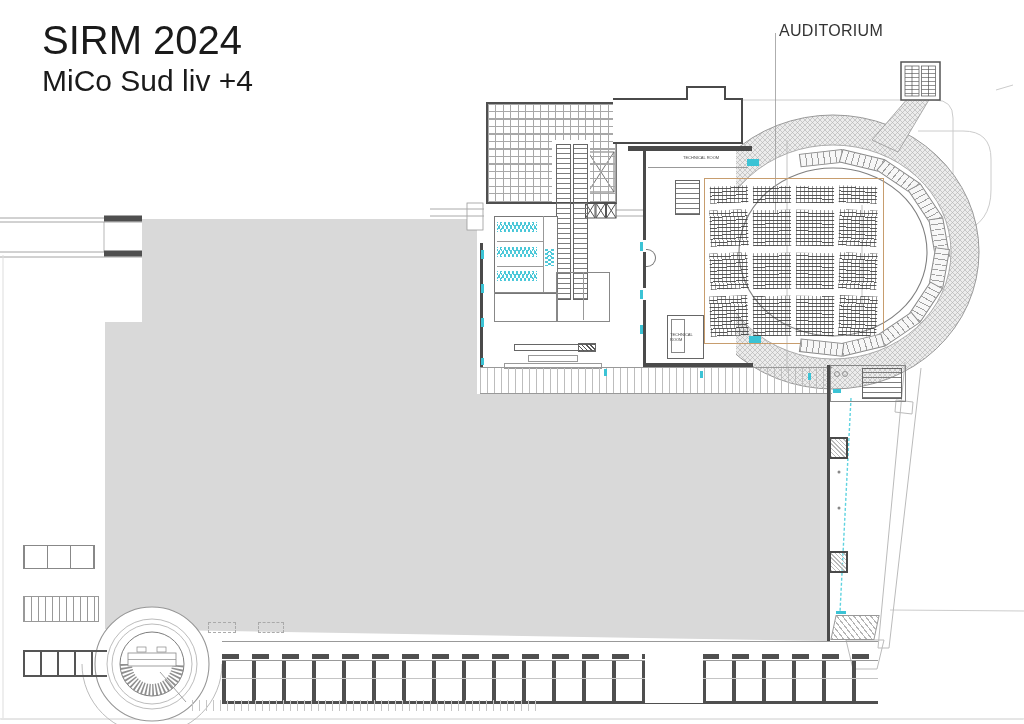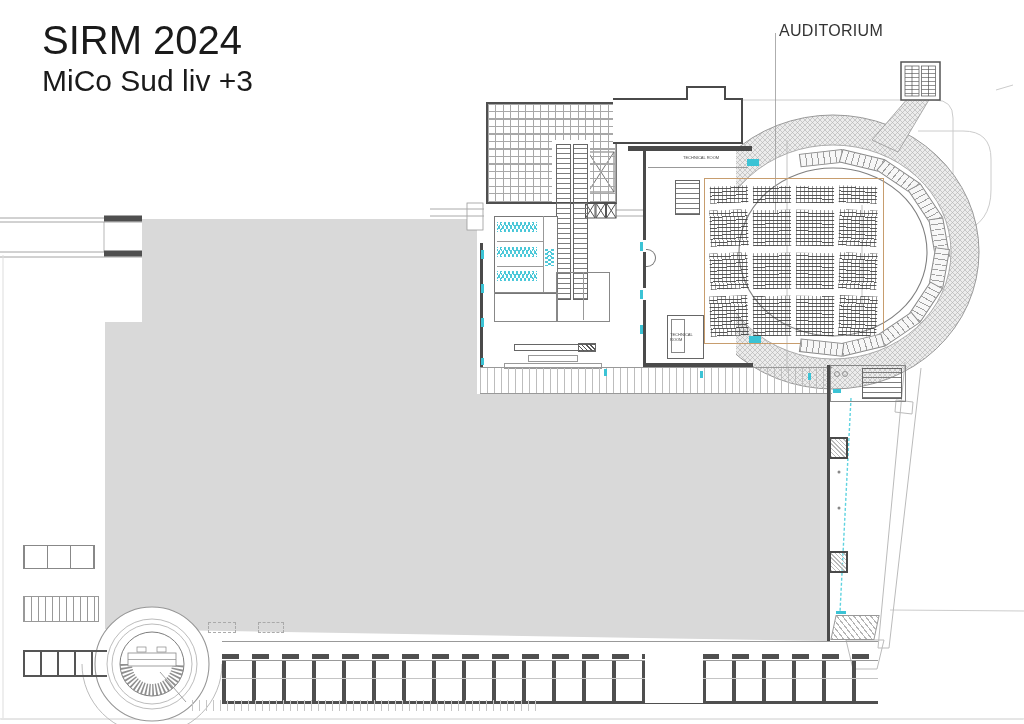--- a/index.html
+++ b/index.html
@@ -247,18 +247,18 @@
   <div class="cy" style="left:481px;top:358px;width:3px;height:7px;"></div>
   <div class="cy" style="left:604px;top:369px;width:3px;height:7px;"></div>
   <div class="cy" style="left:700px;top:371px;width:3px;height:7px;"></div>
   <div class="cy" style="left:808px;top:373px;width:3px;height:7px;"></div>
   <div class="cy" style="left:747px;top:159px;width:12px;height:7px;"></div>
   <div class="cy" style="left:749px;top:336px;width:12px;height:7px;"></div>
   <div class="cy" style="left:833px;top:389px;width:8px;height:4px;"></div>
   <div class="cy" style="left:836px;top:611px;width:10px;height:3px;"></div>
 
   <div class="lbl" style="left:42px;top:18px;font-size:40px;color:#1a1a1a;">SIRM 2024</div>
-  <div class="lbl" style="left:42px;top:64px;font-size:30px;color:#1a1a1a;">MiCo Sud liv +3</div>
+  <div class="lbl" style="left:42px;top:64px;font-size:30px;color:#1a1a1a;">MiCo Sud liv +4</div>
   <div class="lbl" style="left:779px;top:22px;font-size:16px;letter-spacing:0.3px;color:#333;">AUDITORIUM</div>
   <div class="lbl" style="left:683px;top:155px;font-size:4px;white-space:nowrap;color:#444;">TECHNICAL ROOM</div>
   <div class="lbl" style="left:670px;top:332px;width:26px;font-size:4px;line-height:5px;color:#444;">TECHNICAL ROOM</div>
 
 </div>
 
 </body></html>

